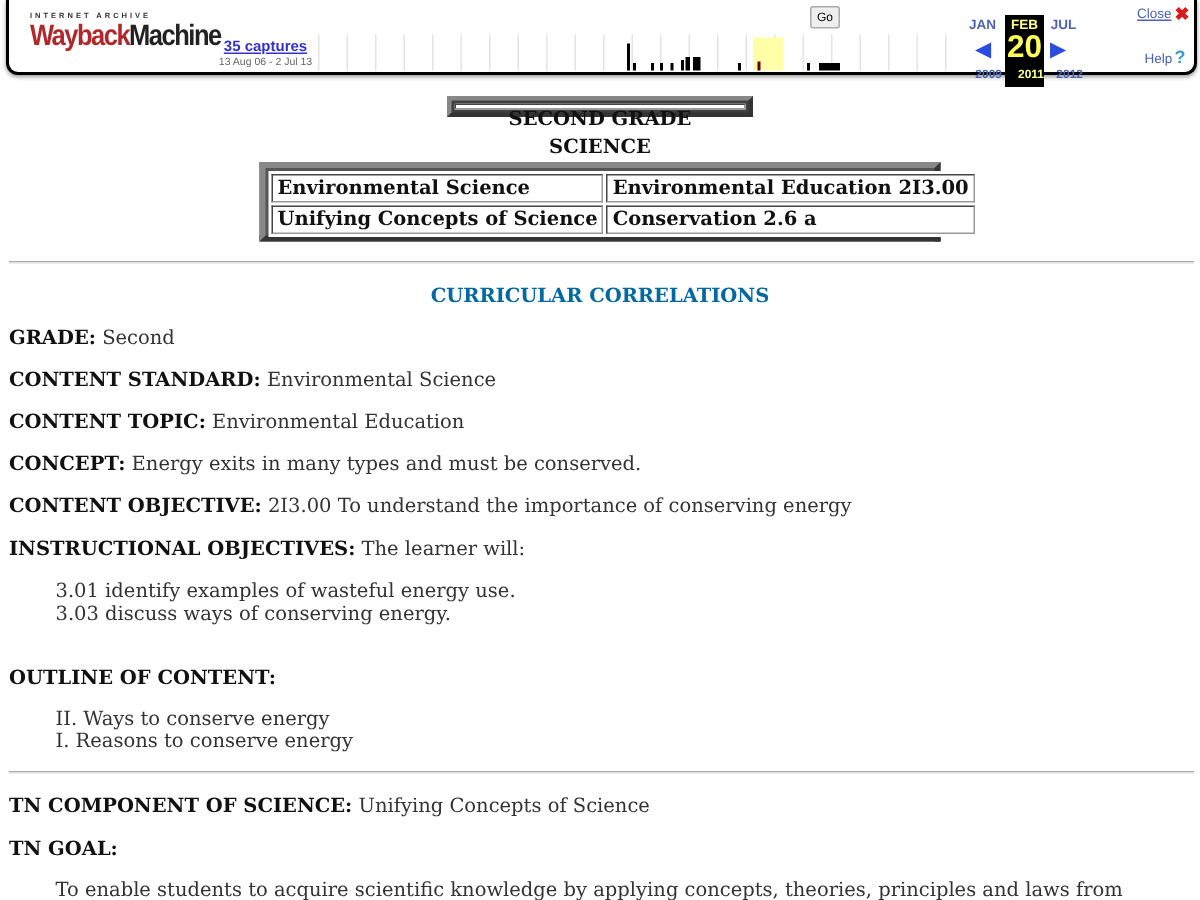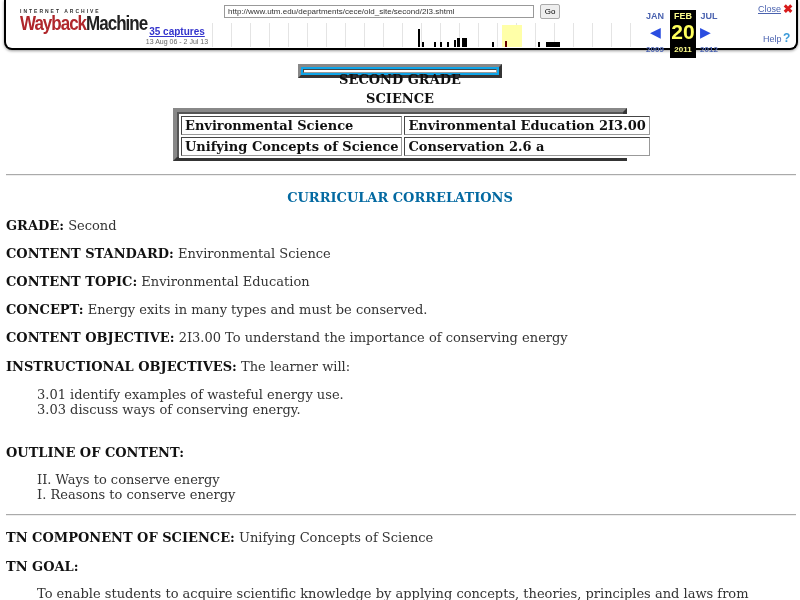--- a/index.html
+++ b/index.html
@@ -16,31 +16,31 @@
   .wb-captures .range { font-size: 7px; color: #666; display:block; margin-top:1px; }
   .wb-url { position: absolute; left: 218px; top: 5px; width: 310px; height: 13px; border: 1px solid #999; font-size: 8px; padding: 0 3px; line-height: 13px; color: #333; box-sizing: border-box; background:#fff; font-family: "Liberation Sans", sans-serif; }
   .wb-go { position: absolute; left: 534px; top: 4px; width: 20px; height: 15px; font-size: 8px; border: 1px solid #aaa; background: #eee; line-height: 13px; text-align: center; padding: 0; font-family: "Liberation Sans", sans-serif; border-radius: 2px; }
   .wb-spark { position: absolute; left: 206px; top: 23px; width: 424px; height: 24px; }
   .wb-spark .tick { position: absolute; top: 0; width: 1px; height: 24px; background: #e4e4e4; }
   .wb-spark .hl { position: absolute; left: 290px; top: 2px; width: 20px; height: 22px; background: #ffffa8; }
   .wb-spark .bar { position: absolute; bottom: 0; width: 2px; background: #000; }
   .wb-cal { position: absolute; left: 636px; top: 0; width: 82px; height: 48px; font-family: "Liberation Sans", sans-serif; margin-top: 10px; }
   .wb-cal .cur { position: absolute; left: 28px; top: 0; width: 26px; height: 48px; background: #000; }
   .wb-cal .m { position: absolute; top: 1px; font-size: 9px; font-weight: bold; color: #4b63b0; width: 26px; text-align: center; }
-  .wb-cal .y { position: absolute; top: 35px; font-size: 8px; font-weight: bold; color: #4b63b0; width: 26px; text-align: center; }
+  .wb-cal .y { position: absolute; top: 35px; font-size: 8px; font-weight: bold; color: #4b63b0; width: 26px; text-align: right; }
   .wb-cal .cur .m, .wb-cal .cur .y { color: #ffff8c; left: 0; }
   .wb-cal .day { position: absolute; top: 10px; left: 0; width: 26px; text-align: center; font-size: 21px; font-weight: bold; color: #ffff5c; }
   .wb-cal .arr { position: absolute; top: 15px; font-size: 14px; color: #2a4de0; line-height: 14px; }
   .wb-close { position: absolute; left: 752px; top: 4px; font-size: 9px; color: #4b63b0; text-decoration: underline; font-family: "Liberation Sans", sans-serif; }
   .wb-close-x { position: absolute; left: 777px; top: 2px; font-size: 12px; color: #d81b1b; font-weight: bold; }
   .wb-help { position: absolute; left: 757px; top: 34px; font-size: 9px; color: #4b63b0; }
   .wb-help-q { position: absolute; left: 777px; top: 31px; font-size: 12px; color: #3a9ad9; font-weight: bold; }
 
   
-  .title-box { position: absolute; left: 298px; top: 64px; width: 204px; height: 14px; border: 3px outset #888; background: #0ea5e9; box-sizing: border-box; padding: 2px; }
+  .title-box { position: absolute; left: 298px; top: 64px; width: 204px; height: 14px; border: 3px outset #888; background: #404040; box-sizing: border-box; padding: 2px; }
   .title-inner { background: #fff; border: 1px inset #999; height: 100%; box-sizing: border-box; text-align: center; font-weight: bold; font-size: 13px; line-height: 19px; color: #111; }
 
   .corr-table { position: absolute; left: 173px; top: 108px; width: 454px; height: 53px; border: 4px outset #888; background: #555; box-sizing: border-box; padding: 2px; }
   .corr-table table { width: 100%; border-collapse: separate; border-spacing: 2px; background: #fff; }
   .corr-table td { border: 1px inset #999; font-weight: bold; font-size: 13px; padding: 0 3px; line-height: 17px; white-space: nowrap; color: #111; }
 
   hr.rule { position: absolute; left: 6px; width: 790px; margin: 0; border: none; border-top: 1px solid #aaa; border-bottom: 1px solid #eee; height: 0; }
 
   .heading-center { position: absolute; left: 0; width: 800px; top: 190px; text-align: center; font-weight: bold; font-size: 13px; color: #0369a1; }
   .field { position: absolute; left: 6px; font-size: 13px; color: #333; white-space: nowrap; }
@@ -52,21 +52,20 @@
 
 <div class="wb-bar">
   <div class="wb-logo">
     <div class="ia">INTERNET ARCHIVE</div>
     <div class="wm"><span style="color:#b0272c">Wayback</span><span>Machine</span></div>
   </div>
   <div class="wb-captures">
     <a>35 captures</a>
     <span class="range">13 Aug 06 - 2 Jul 13</span>
   </div>
-  <input class="wb-url" type="text" value="http://www.utm.edu/departments/cece/old_site/second/2I3.shtml" style="">
   <button class="wb-go">Go</button>
 
   <div class="wb-spark">
     <div class="tick" style="left:0"></div>
       <div class="tick" style="left:19px"></div>
       <div class="tick" style="left:38px"></div>
       <div class="tick" style="left:57px"></div>
       <div class="tick" style="left:76px"></div>
       <div class="tick" style="left:95px"></div>
       <div class="tick" style="left:114px"></div>

